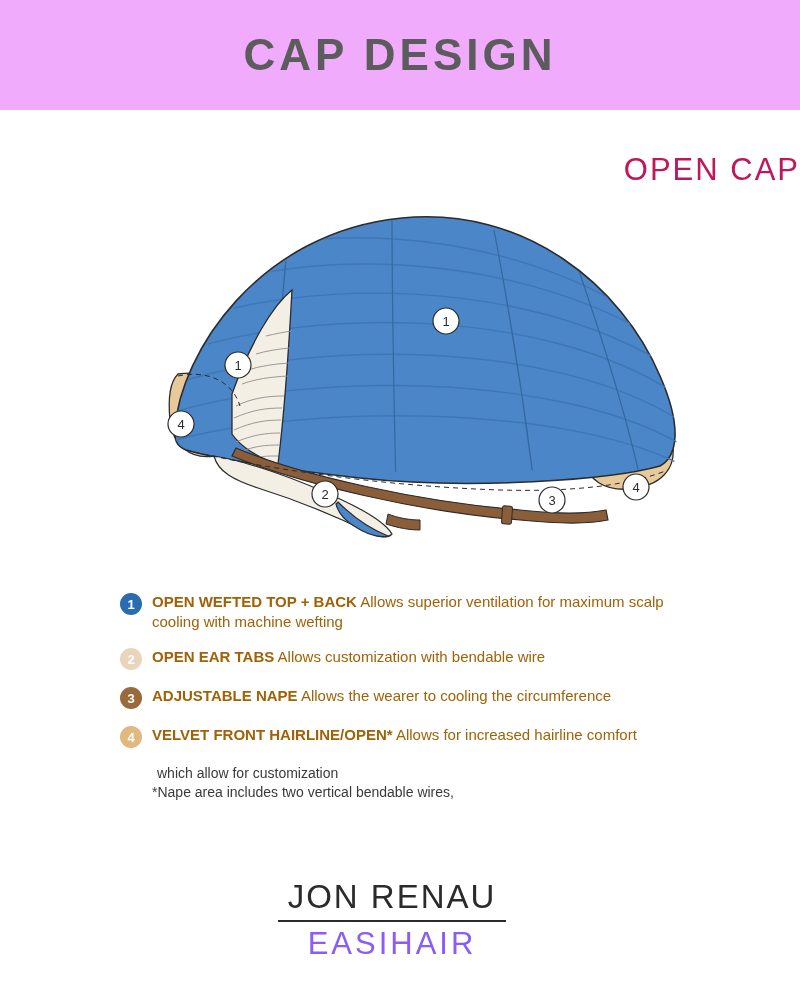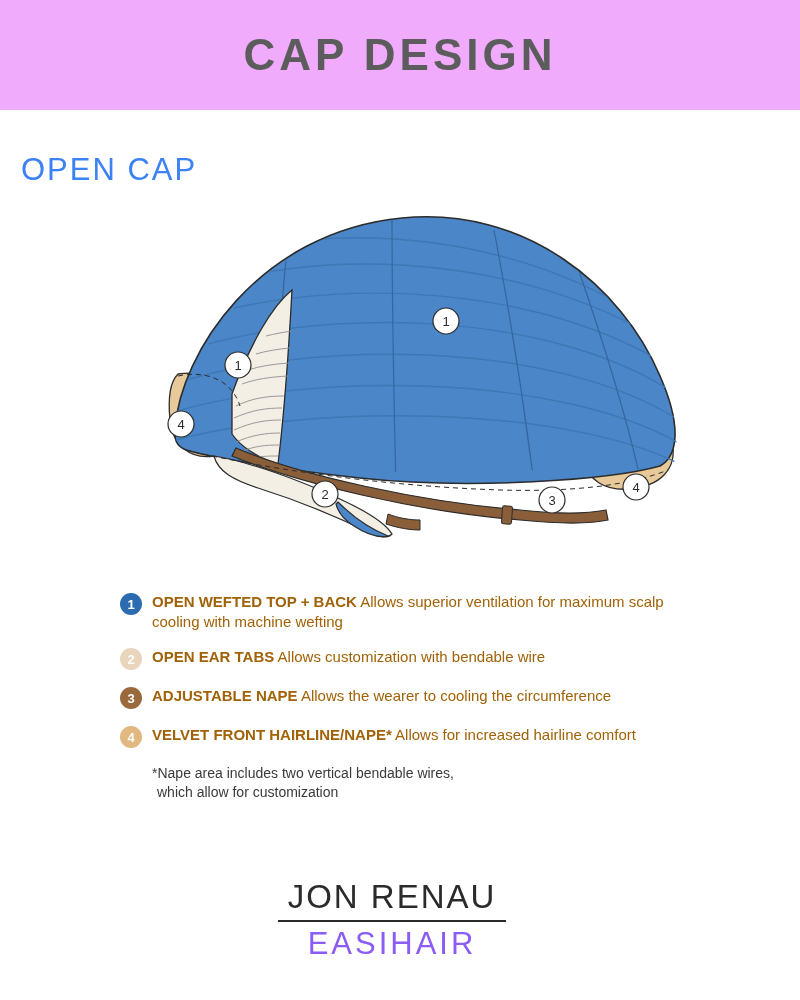--- a/index.html
+++ b/index.html
@@ -28,24 +28,24 @@
     justify-content: center;
   }
   .header-title {
     font-size: 44px;
     font-weight: bold;
     letter-spacing: 4px;
     color: #5c5c5c;
   }
   
   .subtitle {
-    text-align: left;
+    text-align: right;
     font-size: 31px;
     letter-spacing: 2px;
-    color: #3b82f6;
+    color: #be185d;
     margin-top: 42px;
     margin-left: 21px;
   }
   
   .illustration {
     width: 800px;
     height: 380px;
     margin-top: 6px;
     position: relative;
   }
@@ -230,28 +230,28 @@
       <div class="badge" style="background:#9a6a3d">3</div>
       <div class="legend-text">
         <b>ADJUSTABLE NAPE</b>
         <span>Allows the wearer to cooling the circumference</span>
       </div>
     </div>
 
     <div class="legend-row">
       <div class="badge" style="background:#e0b880">4</div>
       <div class="legend-text">
-        <b>VELVET FRONT HAIRLINE/NAPE*</b>
+        <b>VELVET FRONT HAIRLINE/OPEN*</b>
         <span>Allows for increased hairline comfort</span>
       </div>
     </div>
 
     <div class="footnote">
+      <div style="padding-left:5px">which allow for customization</div>
       <div>*Nape area includes two vertical bendable wires,</div>
-      <div style="padding-left:5px">which allow for customization</div>
     </div>
   </div>
 
   <div class="brand">
     <div class="brand-main">JON RENAU</div>
     <div class="brand-rule"></div>
     <div class="brand-sub">EASIHAIR</div>
   </div>
 
 </div>

